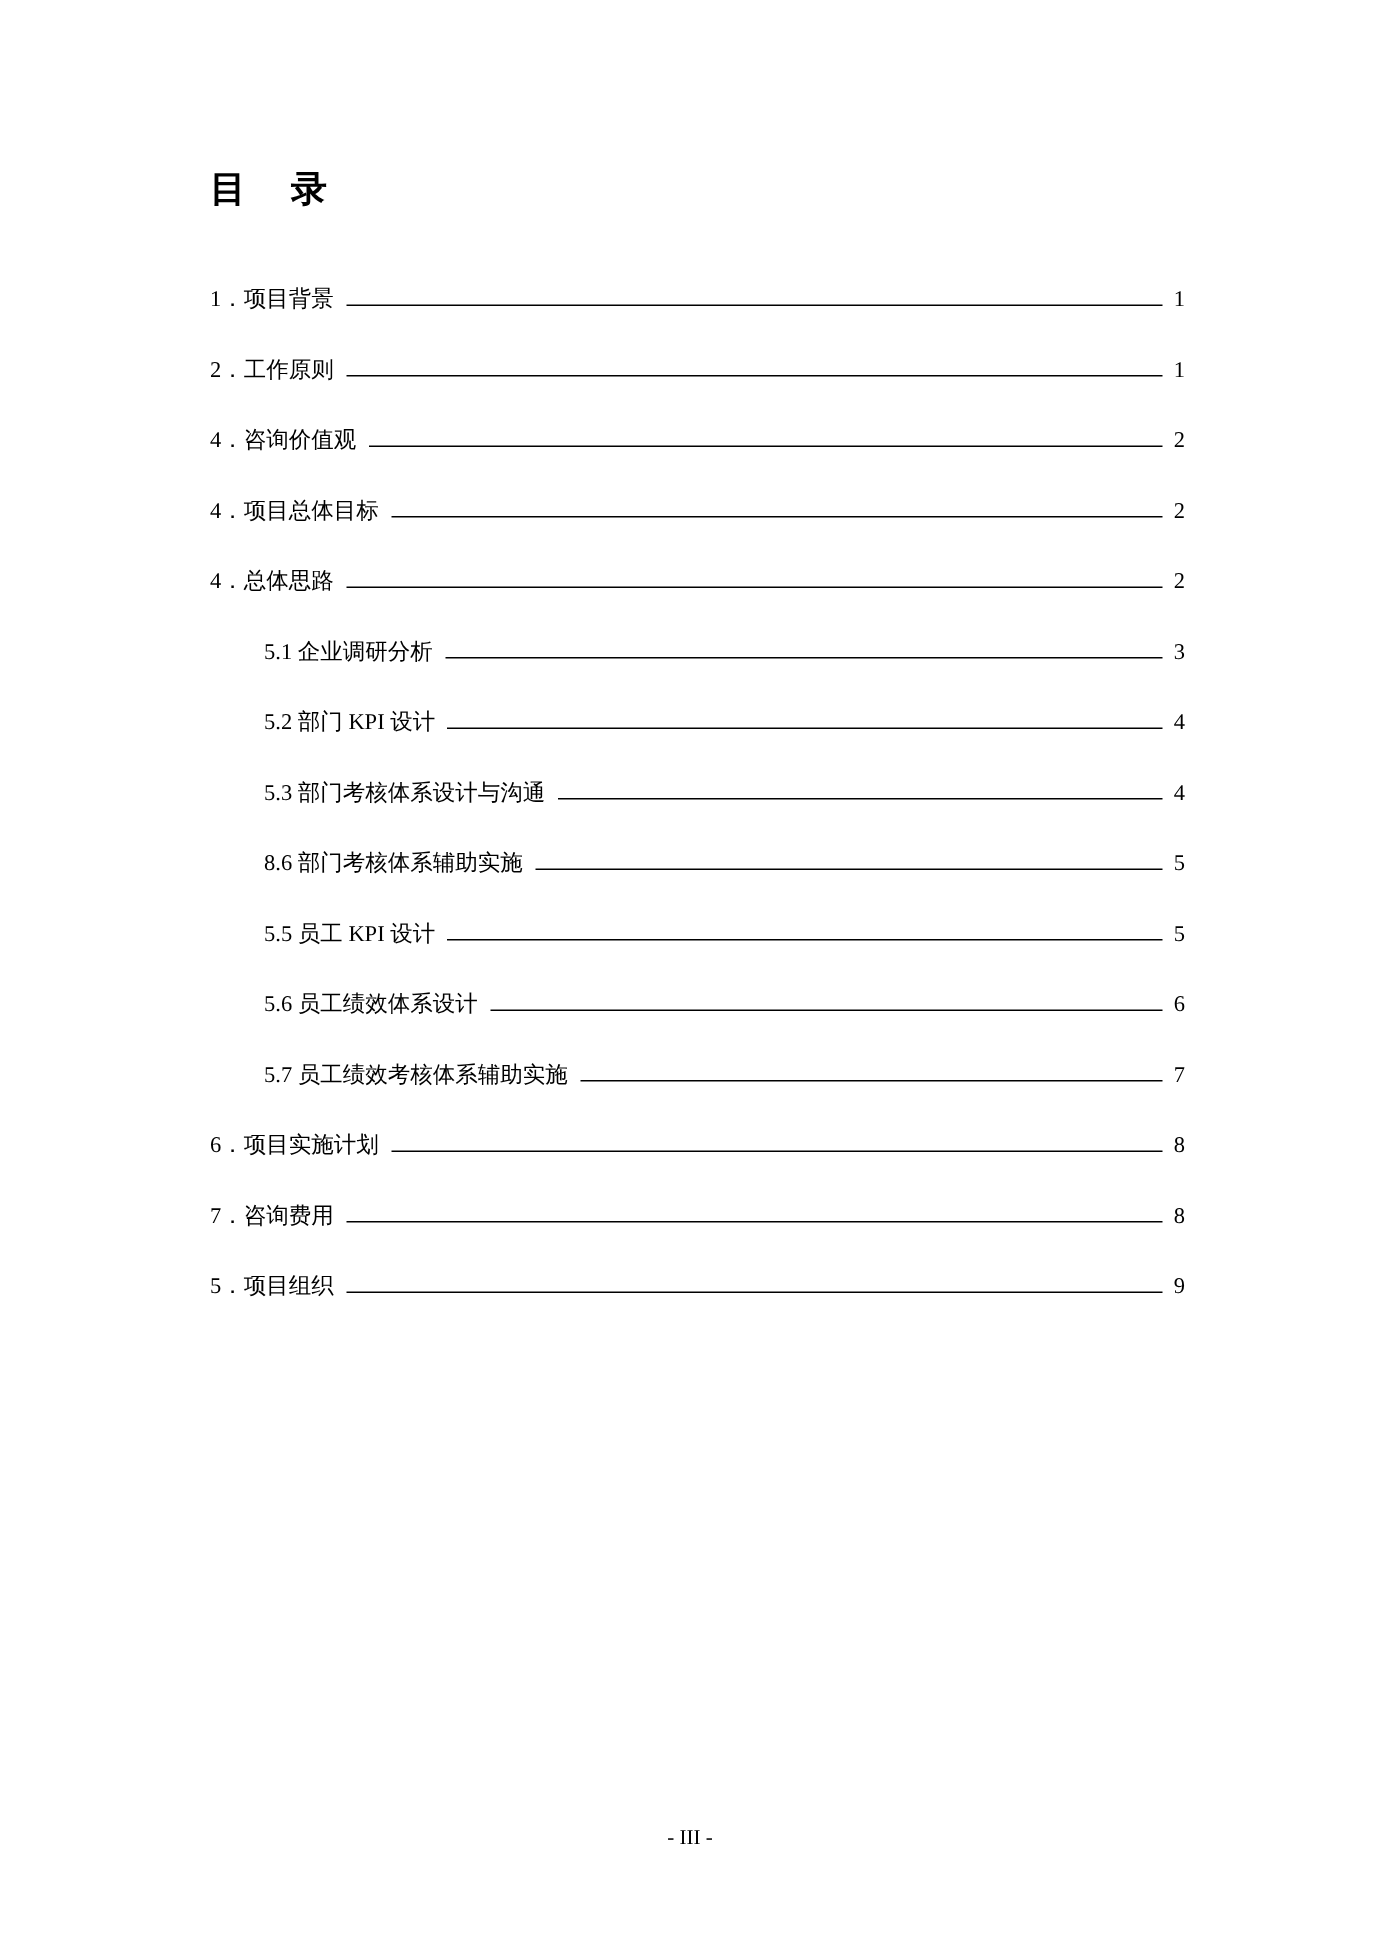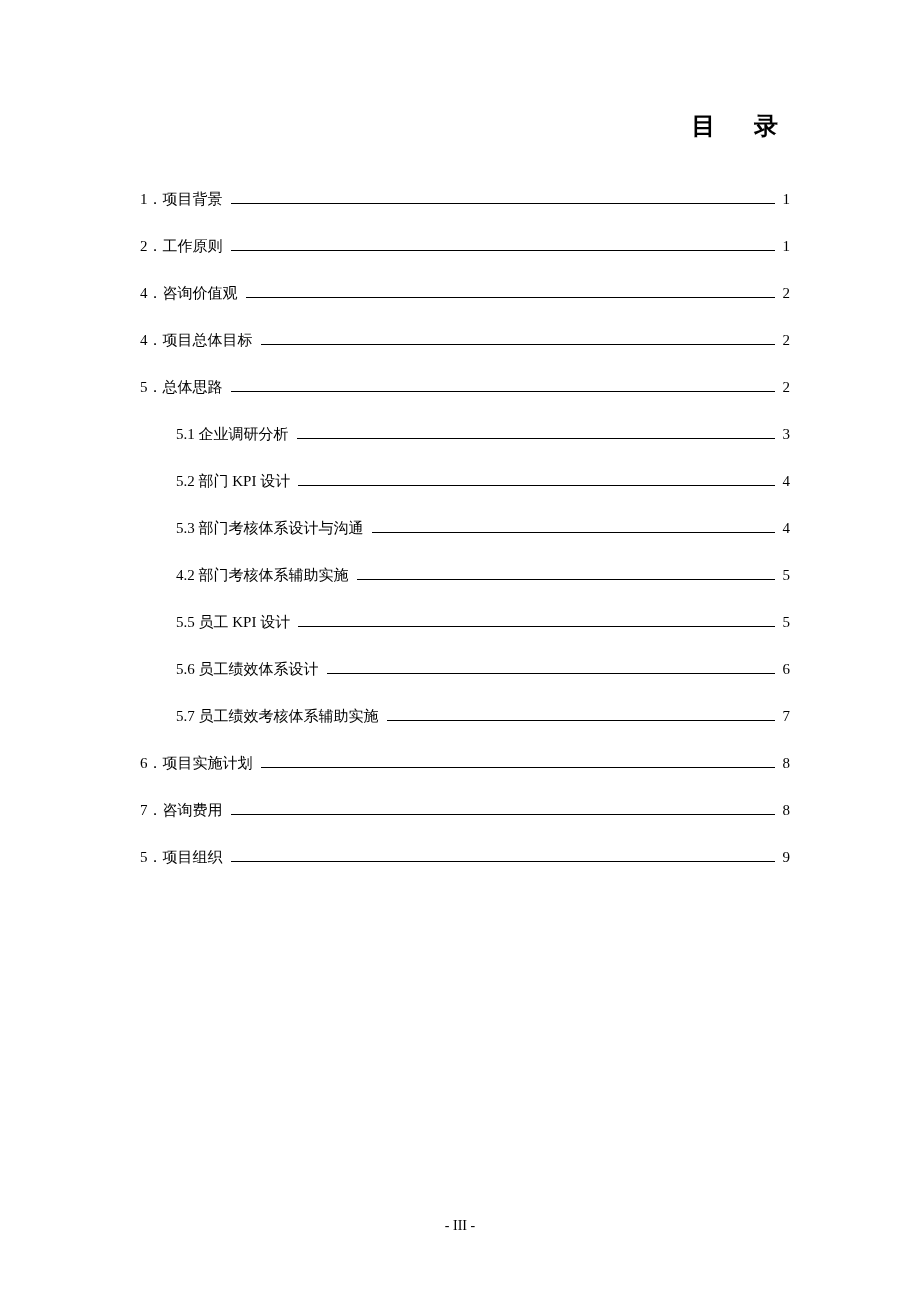--- a/index.html
+++ b/index.html
@@ -12,26 +12,26 @@
       height: 1302px;
       background: #ffffff;
       font-family: "SimSun", "宋体", serif;
       position: relative;
       color: #000000;
     }
     .page {
       padding: 110px 130px 0 140px;
     }
     .title {
-      text-align: right;
+      text-align: left;
       font-size: 24px;
       font-weight: bold;
       letter-spacing: 12px;
       margin-bottom: 48px;
-      font-family: Liberation Mono, monospace;
+      font-family: Liberation Serif, serif;
     }
     .toc-entry {
       display: flex;
       align-items: baseline;
       margin-bottom: 28px;
       font-size: 15px;
       justify-content: flex-end;
     }
     .toc-entry.level2 {
       padding-left: 36px;
@@ -85,21 +85,21 @@
       <span class="toc-page">2</span>
     </div>
 
     <div class="toc-entry">
       <span class="toc-label">4．项目总体目标</span>
       <span class="toc-leader"></span>
       <span class="toc-page">2</span>
     </div>
 
     <div class="toc-entry">
-      <span class="toc-label">5．总体思路</span>
+      <span class="toc-label">4．总体思路</span>
       <span class="toc-leader"></span>
       <span class="toc-page">2</span>
     </div>
 
     <div class="toc-entry level2">
       <span class="toc-label">5.1  企业调研分析</span>
       <span class="toc-leader"></span>
       <span class="toc-page">3</span>
     </div>
 
@@ -109,21 +109,21 @@
       <span class="toc-page">4</span>
     </div>
 
     <div class="toc-entry level2">
       <span class="toc-label">5.3  部门考核体系设计与沟通</span>
       <span class="toc-leader"></span>
       <span class="toc-page">4</span>
     </div>
 
     <div class="toc-entry level2">
-      <span class="toc-label">4.2  部门考核体系辅助实施</span>
+      <span class="toc-label">8.6  部门考核体系辅助实施</span>
       <span class="toc-leader"></span>
       <span class="toc-page">5</span>
     </div>
 
     <div class="toc-entry level2">
       <span class="toc-label">5.5  员工 KPI 设计</span>
       <span class="toc-leader"></span>
       <span class="toc-page">5</span>
     </div>
 

